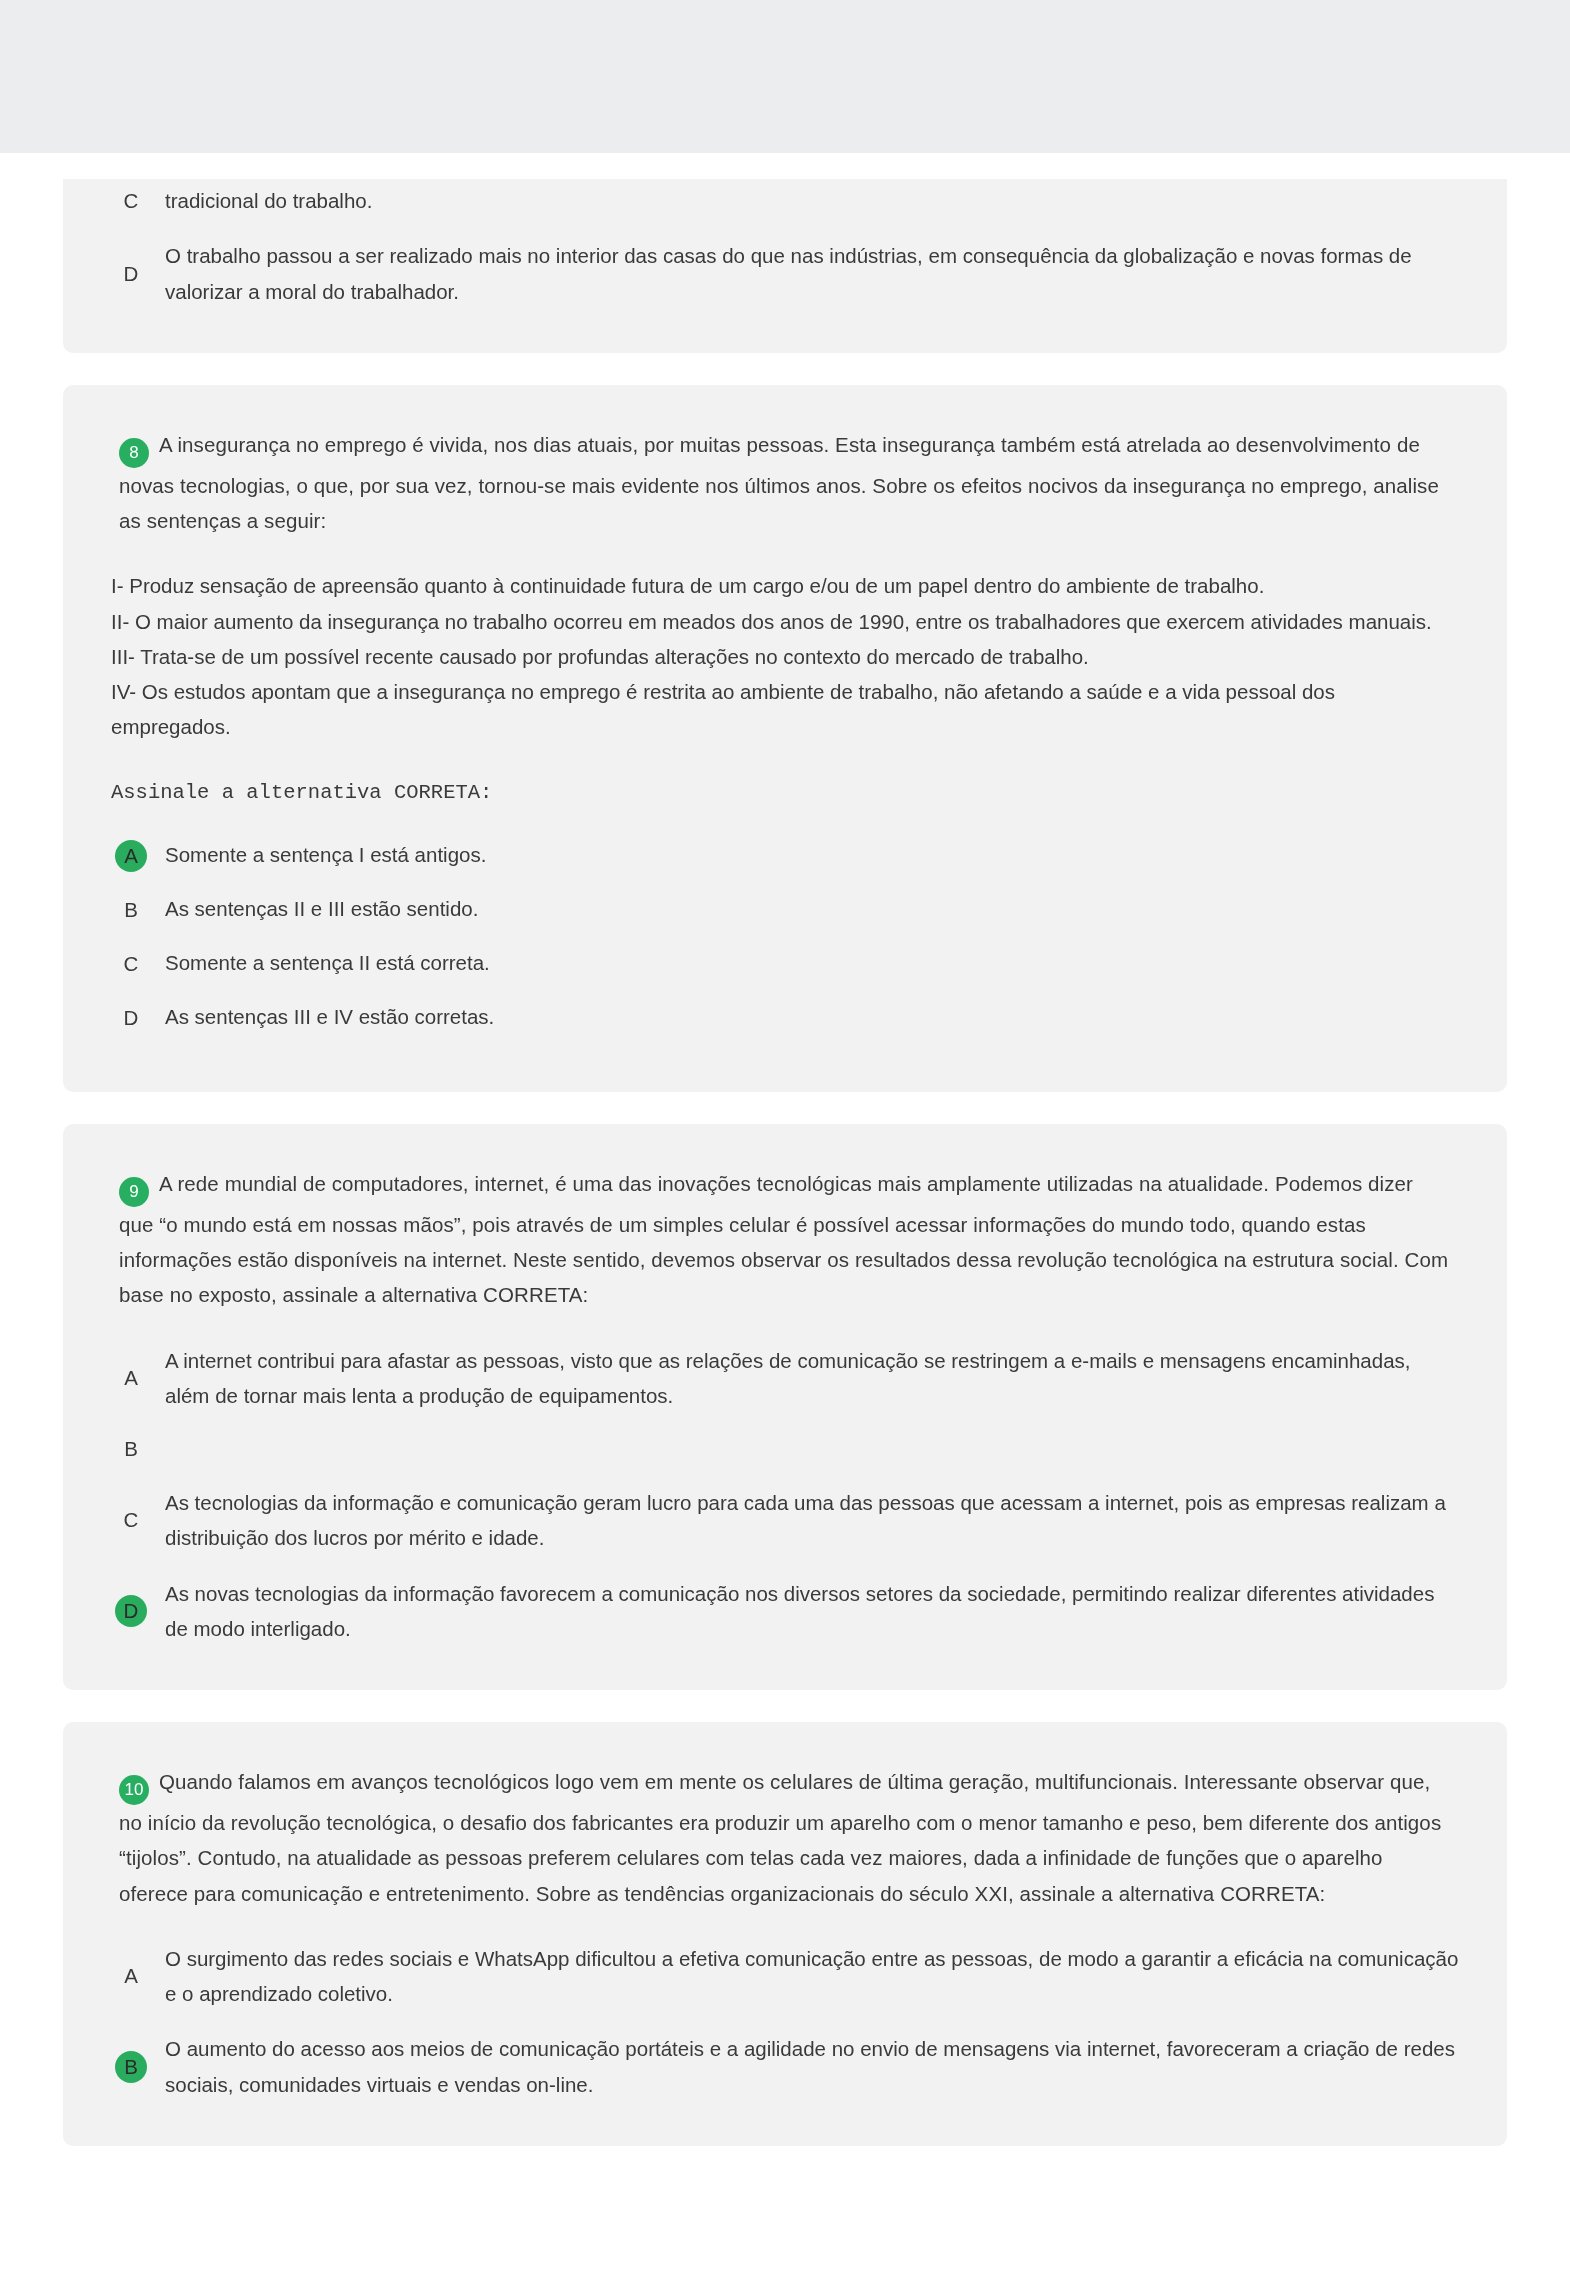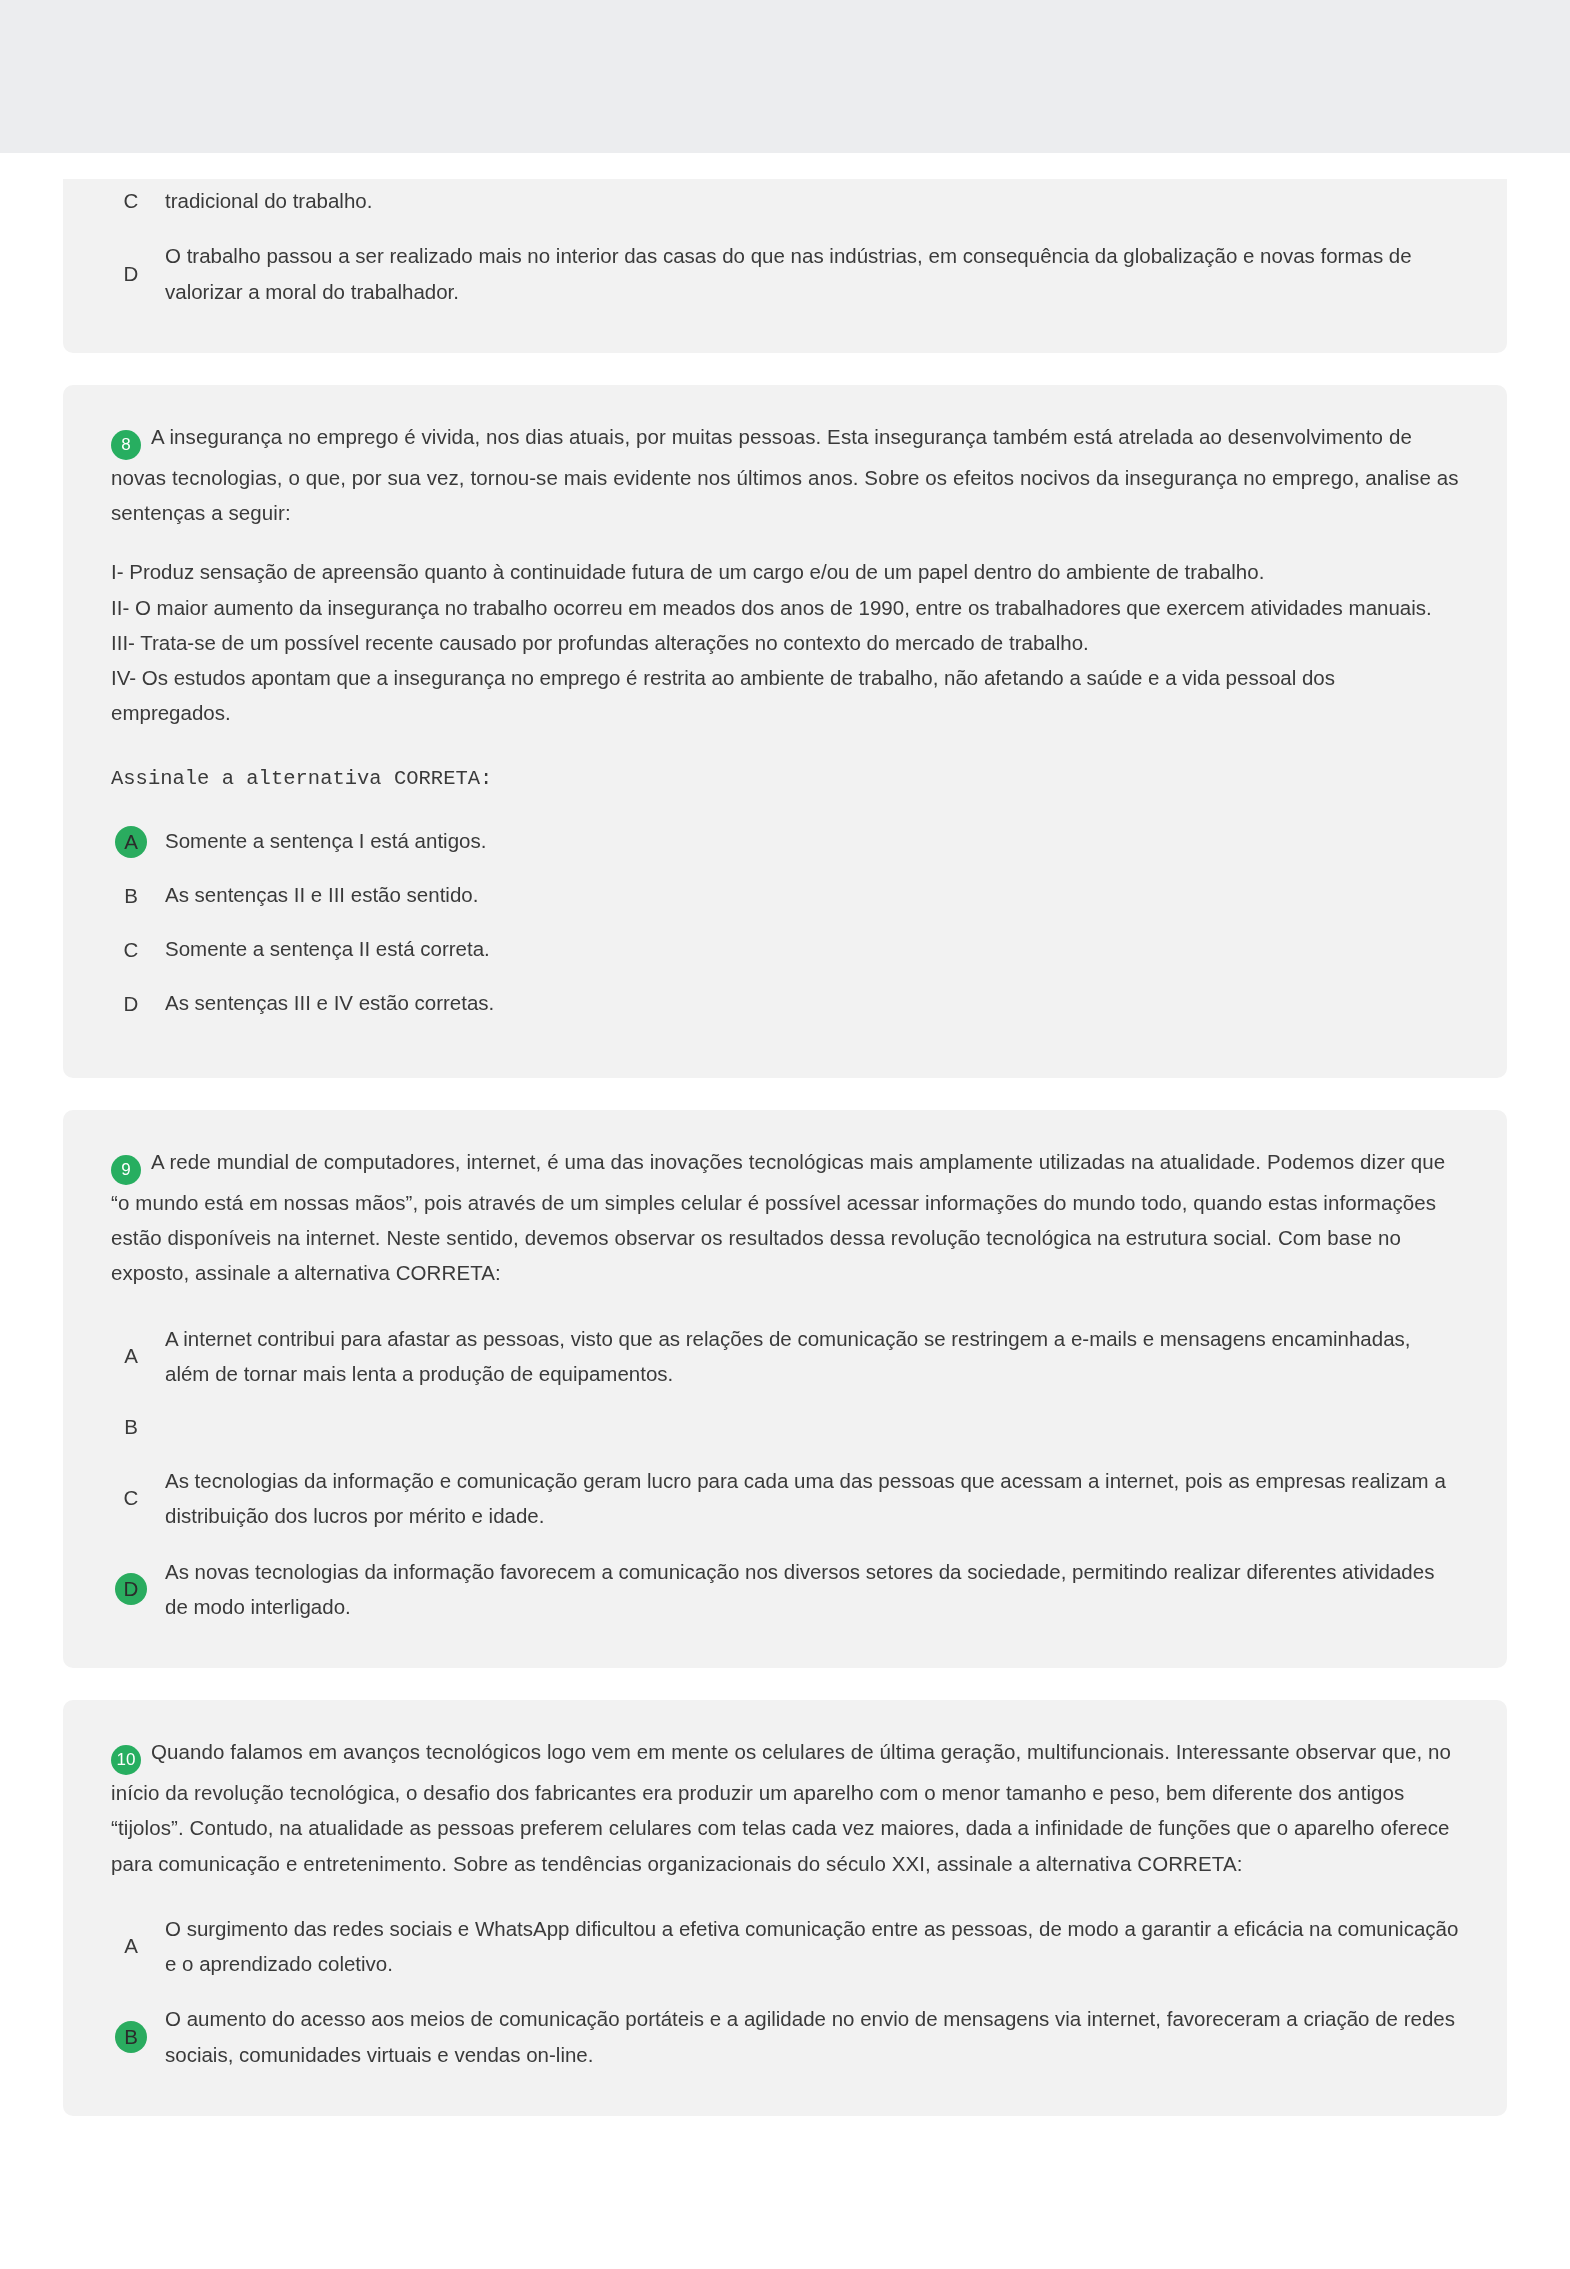--- a/index.html
+++ b/index.html
@@ -70,31 +70,31 @@
     vertical-align: -6px;
     margin-right: 10px;
     font-family: "Liberation Sans", "DejaVu Sans", sans-serif;
   }
 
   .stem {
     font-size: 20.5px;
     line-height: 1.72;
     color: #3a3a3a;
     letter-spacing: 0.1px;
-    margin: 0;
+    margin: 8px;
   }
   .stem .inline-first {
     display: inline;
   }
 
   .sentences {
     font-size: 20.5px;
     line-height: 1.72;
     color: #3a3a3a;
-    margin: 24px 0 0 0;
+    margin: 30px 0 0 0;
   }
   .sentences p { margin: 0; }
 
   .prompt {
     font-size: 20.5px;
     line-height: 1.72;
     color: #3a3a3a;
     margin: 30px 0 0 0;
     font-family: Liberation Mono, monospace;
   }

